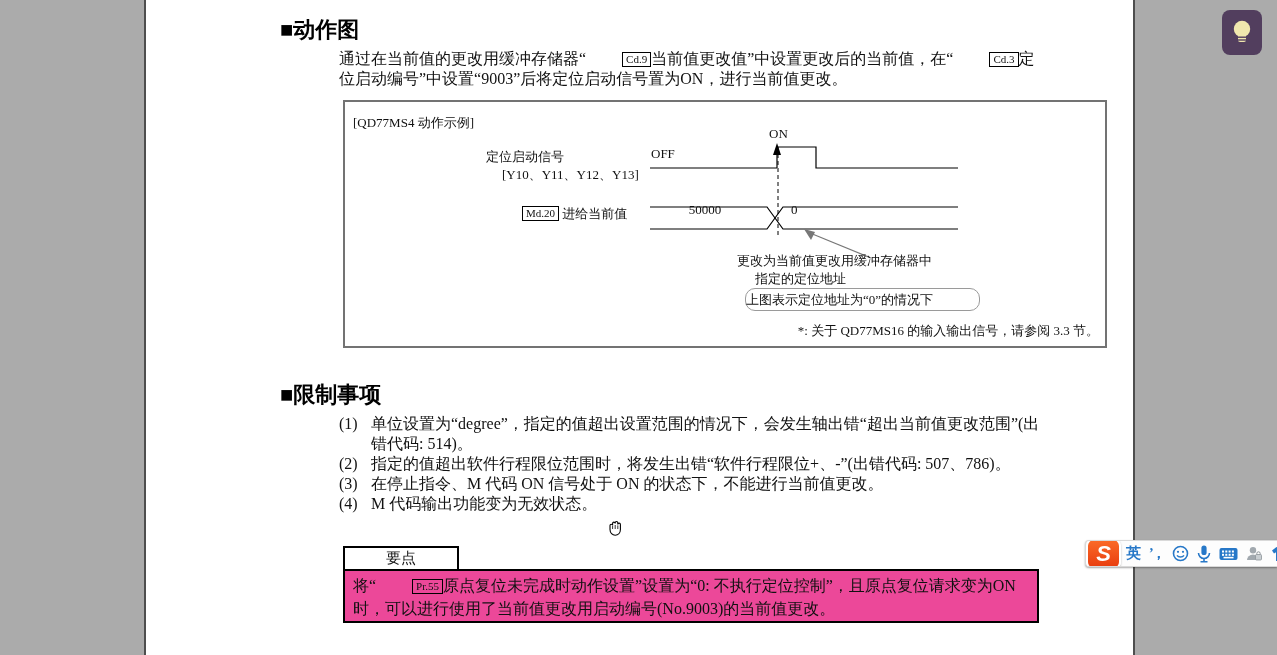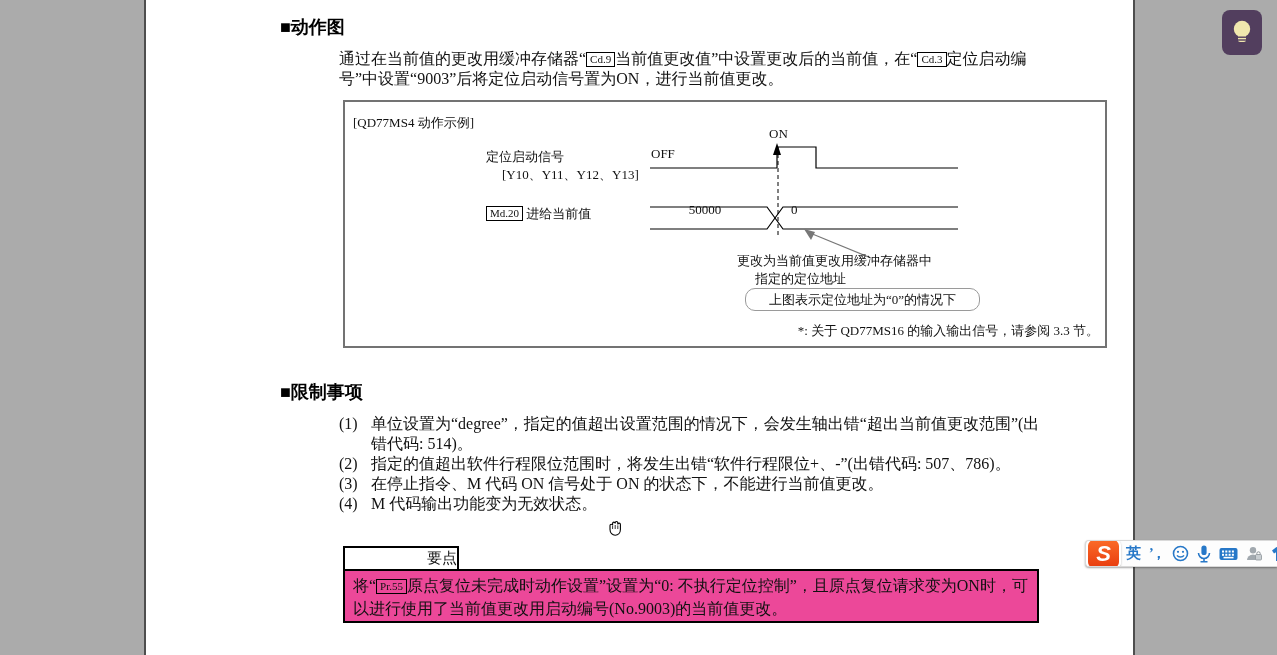--- a/index.html
+++ b/index.html
@@ -5,62 +5,62 @@
   * { margin:0; padding:0; box-sizing:border-box; }
   html,body { width:1277px; height:655px; overflow:hidden; }
   body { background:#ababab; position:relative;
          font-family:"Liberation Serif","DejaVu Serif",serif; color:#111; }
 
   
   .page { position:absolute; left:144px; top:0; width:991px; height:655px;
           background:#fff; border-left:2px solid #4e4e4e; border-right:2px solid #4e4e4e; }
 
   .h-sec { position:absolute; font-family:"Liberation Sans","DejaVu Sans",sans-serif;
-           font-weight:bold; font-size:18px; color:#000; }
+           font-weight:bold; font-size:22px; color:#000; }
   .h1 { left:134px; top:15px; }
   .h2 { left:134px; top:380px; }
 
   .intro { position:absolute; left:193px; top:49px; width:706px;
            font-size:16px; line-height:20px; }
 
   .tagbox { display:inline-block; border:1px solid #000; font-size:11px;
             line-height:13px; padding:0 3px; vertical-align:1px;
-            font-family:"Liberation Serif","DejaVu Serif",serif; }
+            font-family:"Liberation Serif","DejaVu Serif",serif;margin-left:36px; }
 
   
   .diagram { position:absolute; left:197px; top:100px; width:764px; height:248px;
              border:2px solid #737373; }
   .diagram .lbl { position:absolute; font-size:13px; white-space:nowrap; }
   .d-example { left:8px;  top:12px;  font-size:14px; }
   .d-sig1    { left:141px; top:46px;  font-size:14px; }
   .d-sig2    { left:157px; top:64px;  font-size:14px; }
   .d-md20row { left:141px; top:103px; font-size:14px; }
   .d-on  { left:424px; top:24px; }
   .d-off { left:306px; top:44px; }
   .d-50000 { left:318px; top:100px; width:84px; text-align:center; font-size:14px; }
   .d-zero  { left:446px; top:100px; font-size:14px; }
   .d-note1 { left:392px; top:150px; }
   .d-note2 { left:410px; top:168px; }
   .d-bracket { position:absolute; left:400px; top:186px; width:235px; height:23px;
-               border:1px solid #9a9a9a; border-radius:10px; text-align:center;
+               border:1px solid #9a9a9a; border-radius:10px; 
                font-size:13px; line-height:21px; white-space:nowrap; }
   .d-foot { position:absolute; right:6px; top:220px; font-size:13px; white-space:nowrap; }
   .wavesvg { position:absolute; left:0; top:0; }
 
   
   .rlist { position:absolute; left:193px; top:414px; width:716px;
            font-size:16px; line-height:20px; }
   .ritem { display:flex; }
   .rmark { flex:0 0 32px; }
   .rtext { flex:1; }
 
   
   .pt-tab { position:absolute; left:197px; top:546px; width:116px; height:25px;
             border:2px solid #000; background:#fff; z-index:2;
-            text-align:right; font-size:15px; line-height:21px; }
+            text-align:center; font-size:15px; line-height:21px; }
   .pt-box { position:absolute; left:197px; top:569px; width:696px; height:54px;
             border:2px solid #000; background:#ec4899; padding:3px 8px 0 8px;
             font-size:16px; line-height:23px; z-index:1; }
 
   
   .bulb-btn { position:absolute; left:1222px; top:10px; width:40px; height:45px;
               background:#523e5e; border-radius:8px; display:flex;
               align-items:center; justify-content:center; cursor:pointer; }
 
   .cursor { position:absolute; left:604px; top:517px; z-index:9; }

